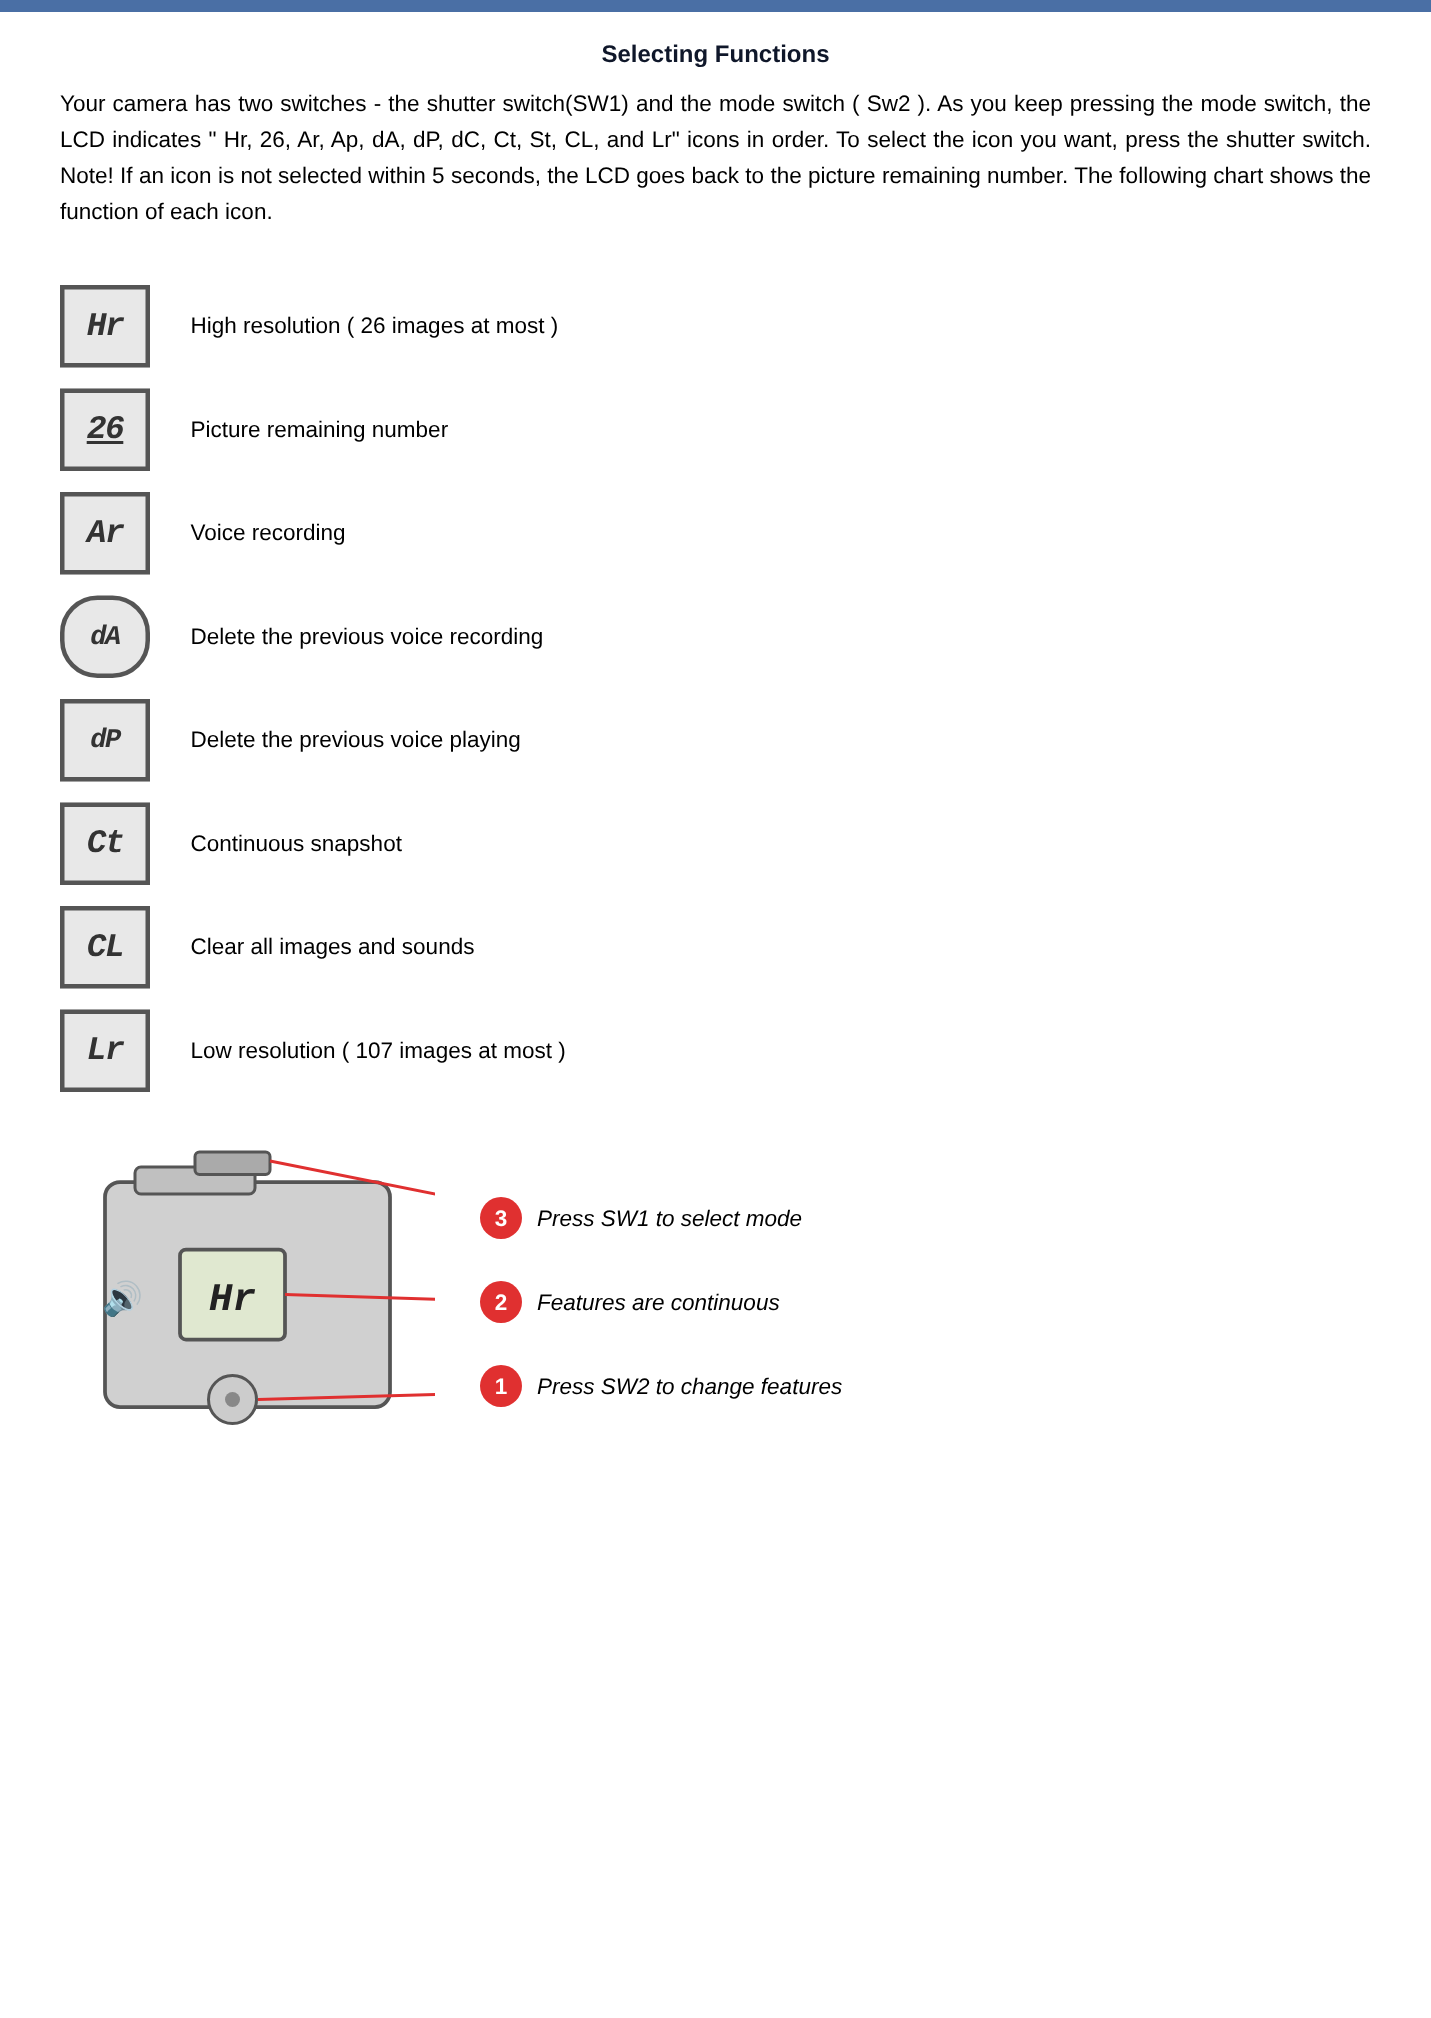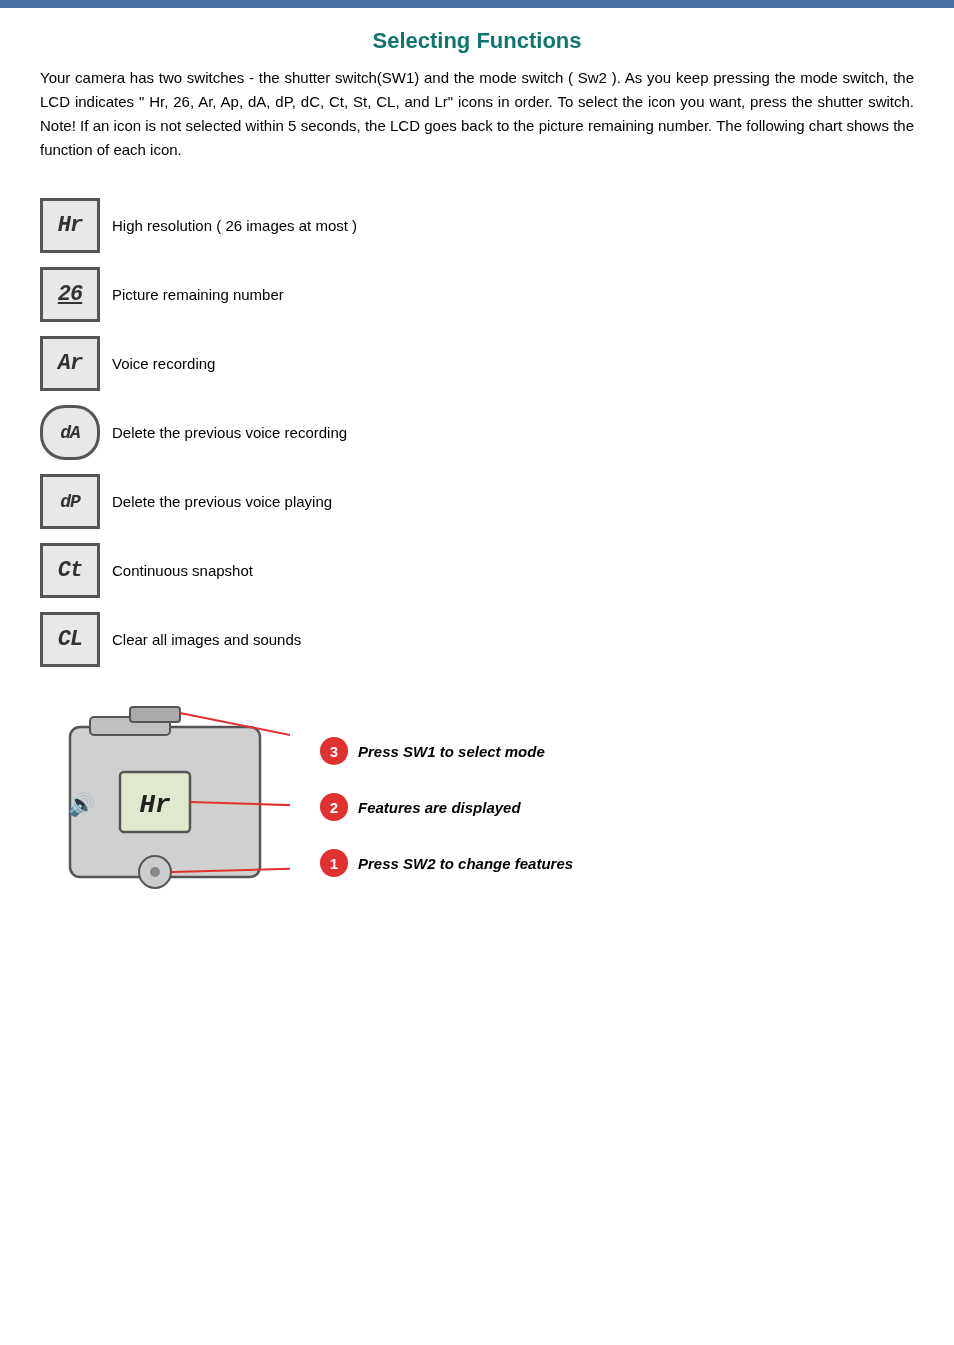--- a/index.html
+++ b/index.html
@@ -13,24 +13,24 @@
     .top-bar {
       height: 8px;
       background: #4a6fa5;
       width: 100%;
     }
     .content {
       padding: 20px 40px 30px 40px;
     }
     .page-title {
       text-align: center;
-      font-size: 22px;
+      font-size: 16px;
       font-weight: bold;
       margin-bottom: 12px;
-      color: #0f766e;
+      color: #0f172a;
     }
     .intro-text {
       font-size: 15px;
       line-height: 1.6;
       text-align: justify;
       margin-bottom: 36px;
       color: #000;
     }
     .icon-list {
       list-style: none;
@@ -55,21 +55,21 @@
       flex-shrink: 0;
       background: #e8e8e8;
       position: relative;
       letter-spacing: -1px;
     }
     .lcd-icon.segmented {
       font-family: 'Courier New', monospace;
       font-style: italic;
     }
     .icon-label {
-      margin-left: 12px;
+      margin-left: 27px;
       font-size: 15px;
       color: #000;
     }
 
     
     .diagram-section {
       margin-top: 30px;
       display: flex;
       align-items: center;
       position: relative;
@@ -99,21 +99,21 @@
       color: #fff;
       font-weight: bold;
       font-size: 15px;
       display: flex;
       align-items: center;
       justify-content: center;
       flex-shrink: 0;
     }
     .diagram-label-text {
       font-style: italic;
-      font-weight: bold;
+      font-weight: normal;
       font-size: 15px;
       color: #000;
     }
 
     
     .icon-Hr { }
     .icon-26 { font-style: italic; text-decoration: underline; }
     .icon-Ar { }
     .icon-AP { }
     .icon-dA { font-size: 18px; border-radius: 25px; }
@@ -157,20 +157,24 @@
         <span class="icon-label">Delete the previous voice playing</span>
       </li>
       <li class="icon-row">
         <div class="lcd-icon segmented icon-Ct">Ct</div>
         <span class="icon-label">Continuous snapshot</span>
       </li>
       <li class="icon-row">
         <div class="lcd-icon segmented icon-CL">CL</div>
         <span class="icon-label">Clear all images and sounds</span>
       </li>
+      <li class="icon-row">
+        <div class="lcd-icon segmented icon-Lr">Lr</div>
+        <span class="icon-label">Low resolution ( 107 images at most )</span>
+      </li>
     </ul>
 
   <div class="diagram-section">
     <div class="camera-diagram">
       <svg width="250" height="220" viewBox="0 0 250 220">
 
         <rect x="30" y="30" width="190" height="150" rx="10" ry="10" fill="#d0d0d0" stroke="#555" stroke-width="2.5"></rect>
 
         <rect x="50" y="20" width="80" height="18" rx="4" fill="#c0c0c0" stroke="#555" stroke-width="2"></rect>
 
@@ -193,21 +197,21 @@
       </svg>
     </div>
 
     <div class="diagram-labels">
     <div class="diagram-label-row">
           <div class="circle-num">3</div>
           <span class="diagram-label-text">Press SW1 to select mode</span>
         </div>
         <div class="diagram-label-row">
           <div class="circle-num">2</div>
-          <span class="diagram-label-text">Features are  displayed</span>
+          <span class="diagram-label-text">Features are  continuous</span>
         </div>
         <div class="diagram-label-row">
           <div class="circle-num">1</div>
           <span class="diagram-label-text">Press SW2 to change features</span>
         </div>
       </div>
   </div>
 
 </div>
 

